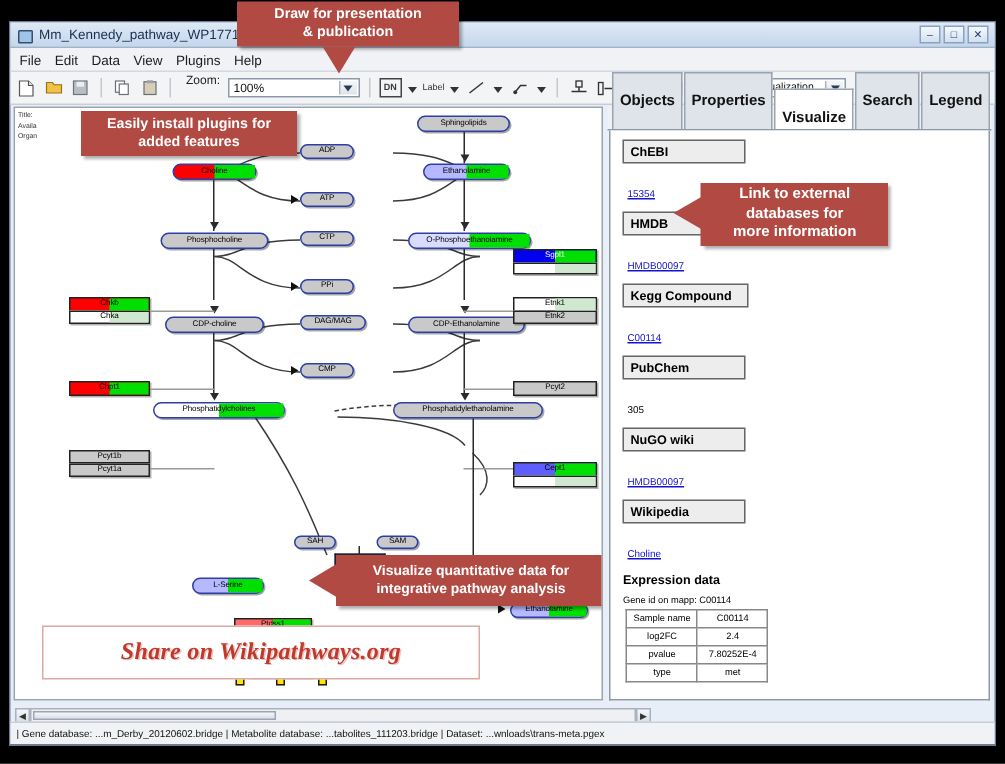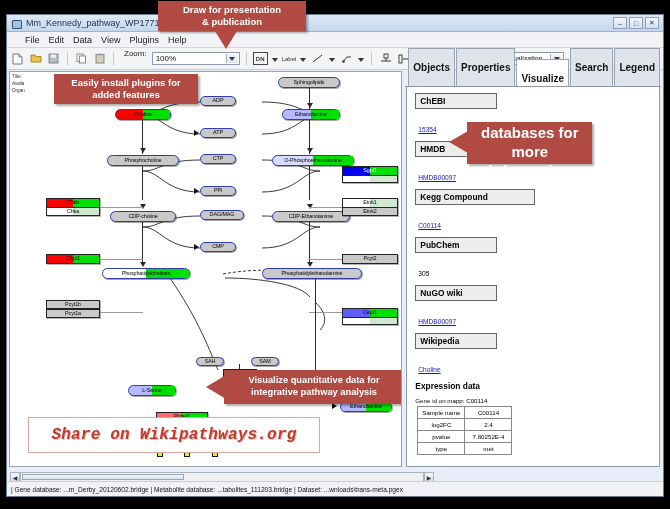--- a/index.html
+++ b/index.html
@@ -10,21 +10,21 @@
   .titlebar{height:17px;background:linear-gradient(#dfe9f6,#c5d6ec);border-bottom:1px solid #9fb3cc;
     display:flex;align-items:center;padding:0 4px;box-sizing:border-box;}
   .tb-ico{width:11px;height:11px;margin-right:4px;position:relative;flex:0 0 auto;}
   .tb-ico:before{content:"";position:absolute;left:1px;top:2px;width:8px;height:7px;border:1px solid #35506f;border-radius:1px;background:#9ec5e8;}
   .tb-title{font-size:9px;color:#16314f;white-space:nowrap;}
   .tb-btns{margin-left:auto;display:flex;gap:2px;}
   .tb-btn{width:14px;height:12px;border:1px solid #8aa2bd;background:linear-gradient(#f4f8fd,#d3e0ef);font-size:7px;
     display:flex;align-items:center;justify-content:center;color:#24405f;box-sizing:border-box;}
 
   
-  .menubar{height:15px;background:#f0f2f5;border-bottom:1px solid #d3d8de;display:flex;align-items:center;padding-left:18px;gap:9px;}
+  .menubar{height:15px;background:#f0f2f5;border-bottom:1px solid #d3d8de;display:flex;align-items:center;padding-left:6px;gap:9px;}
   .menuitem{font-size:9px;color:#1b1b1b;}
 
   
   .toolbar{height:21px;background:#f3f4f6;border-bottom:1px solid #c9ced6;display:flex;align-items:center;padding:0 3px;gap:3px;}
   .tbtn{width:15px;height:15px;position:relative;display:flex;align-items:center;justify-content:center;font-size:9px;color:#3a3a3a;}
   .sep{width:1px;height:13px;background:#c3c8cf;margin:0 3px;}
   .zlabel{font-size:8px;color:#222;margin:0 2px 11px 4px;}
   .combo{height:13px;border:1px solid #8d99a8;background:#fff;display:flex;align-items:center;
     font-size:8px;color:#111;padding-left:3px;box-sizing:border-box;position:relative;}
   .combo .arr{position:absolute;right:1px;top:1px;bottom:1px;width:11px;background:linear-gradient(#f6f8fa,#dde3ea);
@@ -54,21 +54,21 @@
   svg.curves{position:absolute;left:0;top:0;width:425px;height:400px;pointer-events:none;}
   .corner{position:absolute;width:4px;height:4px;background:#ffe400;border:1px solid #1a1a1a;z-index:6;}
   .titlemeta{position:absolute;left:2px;top:2px;font-size:4.6px;color:#333;line-height:1.5;}
 
   
   .callout{position:absolute;background:#b04a42;color:#fff;font-weight:bold;text-align:center;
     display:flex;align-items:center;justify-content:center;line-height:1.25;z-index:40;
     box-shadow:2px 2px 2px rgba(0,0,0,.32);padding:2px 5px;box-sizing:border-box;}
   .ctip{position:absolute;width:0;height:0;z-index:40;}
   .wpbox{position:absolute;border:1px solid #dba9a4;background:#fff;display:flex;align-items:center;justify-content:center;z-index:45;}
-  .wptxt{font-family:Liberation Mono, monospace;font-style:italic;font-weight:bold;color:#c0392b;font-size:16px;
+  .wptxt{font-family:Liberation Serif, serif;font-style:italic;font-weight:bold;color:#c0392b;font-size:16px;
     text-shadow:1px 1px 0 #e7c6c2;letter-spacing:.2px;}
 
   
   .tabrow{display:flex;align-items:flex-end;height:15px;padding-left:3px;border-bottom:1px solid #8d99a8;background:#eef1f5;}
   .tab{font-size:10px;padding:13px 4px;border:1px solid #99a4b2;border-bottom:none;background:#dfe4ea;color:#111;margin-right:1px;font-weight:bold;}
   .tab.active{background:#fff;padding-bottom:2px;}
   .panel{flex:1;background:#fff;border:1px solid #8d99a8;border-top:none;margin:0 1px;overflow:hidden;position:relative;padding:6px 0 0 8px;box-sizing:border-box;}
   .dbhead{width:82px;border:1px solid #666;background:#ededed;font-size:8.4px;font-weight:bold;color:#000;padding:2px 4px;box-sizing:border-box;margin-bottom:17px;}
   .dblink{font-size:6.6px;color:#1414c8;text-decoration:underline;display:block;margin:0 0 8px 3px;}
   .dbplain{font-size:6.6px;color:#000;display:block;margin:0 0 8px 3px;}
@@ -456,21 +456,21 @@
         <span class="tab">Legend</span>
       </div>
 
       <div class="panel">
         <div class="dbhead">ChEBI</div>
         <a class="dblink">15354</a>
 
         <div class="dbhead">HMDB</div>
         <a class="dblink">HMDB00097</a>
 
-        <div class="dbhead" style="width:120px">Kegg Compound</div>
+        <div class="dbhead" style="width:84px">Kegg Compound</div>
         <a class="dblink">C00114</a>
 
         <div class="dbhead">PubChem</div>
         <span class="dbplain">305</span>
 
         <div class="dbhead">NuGO wiki</div>
         <a class="dblink">HMDB00097</a>
 
         <div class="dbhead">Wikipedia</div>
         <a class="dblink">Choline</a>
@@ -492,21 +492,21 @@
             <td>pvalue</td>
             <td>7.80252E-4</td>
           </tr>
           <tr>
             <td>type</td>
             <td>met</td>
           </tr>
         </tbody>
           </table>
 
-        <div class="callout" style="left:60px;top:35px;width:125px;height:42px;font-size:15px;white-space:pre-line">Link  to external
+        <div class="callout" style="left:60px;top:35px;width:125px;height:42px;font-size:10px;white-space:pre-line">Link  to external
 databases  for
 more information</div>
         <div class="ctip" style="left:42px;top:44px;border-top:11px solid transparent;border-bottom:11px solid transparent;border-right:19px solid #b04a42;"></div>
       </div>
     </div>
   </div>
 
   <div class="hscroll" style="width:424px;left:3px">
     <span class="hs-end">◀</span>
     <span class="hs-track">

